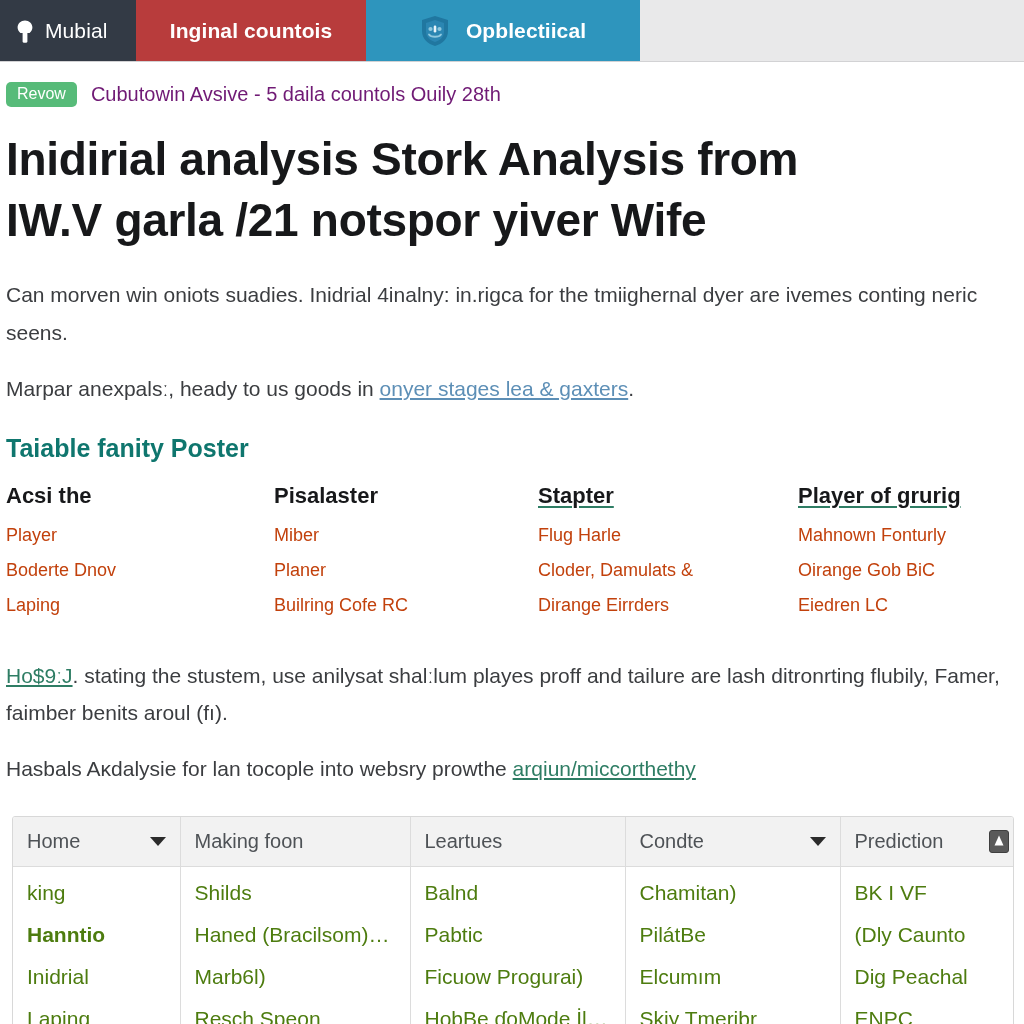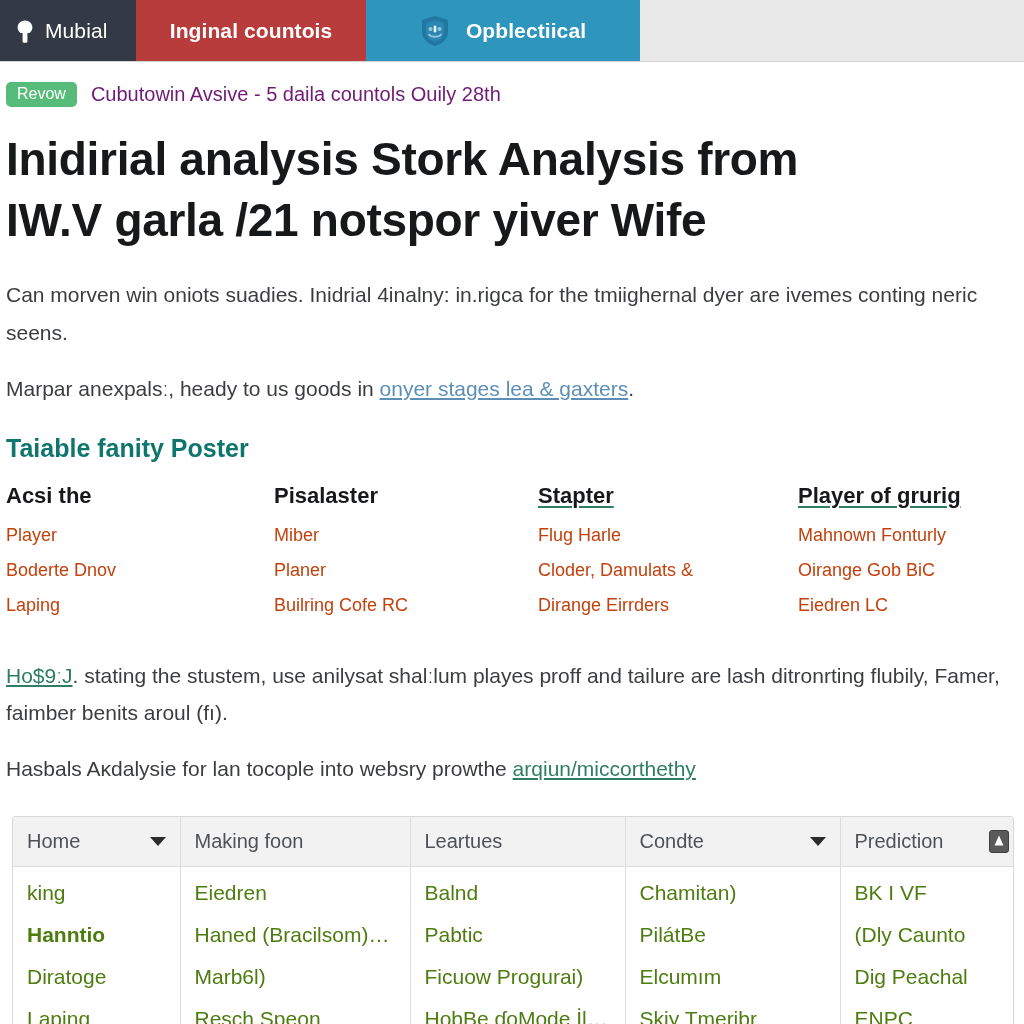--- a/index.html
+++ b/index.html
@@ -274,34 +274,34 @@
                   <path d="M10 5.5 L14.5 15.5 L5.5 15.5 Z" fill="#ffffff"></path>
                 </svg>
               </span>
             </div>
           </th>
         </tr>
       </thead>
       <tbody>
         <tr>
           <td class="c-dark">king</td>
-          <td class="c-blue">Eiedren</td>
+          <td class="c-blue">Shilds</td>
           <td>Balnd</td>
           <td class="c-blue">Chamitan)</td>
           <td class="c-dark">BK I VF</td>
         </tr>
         <tr>
           <td class="c-bold">Hanntio</td>
           <td class="c-blue">Haned (Bracilsom)…</td>
           <td>Pabtic</td>
           <td class="c-blue">PilátBe</td>
           <td class="c-blue">(Dly Caunto</td>
         </tr>
         <tr>
-          <td>Diratoge</td>
+          <td>Inidrial</td>
           <td class="c-blue">Marb6l)</td>
           <td>Ficuow Progurai)</td>
           <td class="c-blue">Elcumım</td>
           <td class="c-blue">Dig Peachal</td>
         </tr>
         <tr>
           <td>Laping</td>
           <td class="c-blue">Resch Speon</td>
           <td>HobBe ɗoMode İl…</td>
           <td class="c-blue">Skiy Tmeribr</td>

